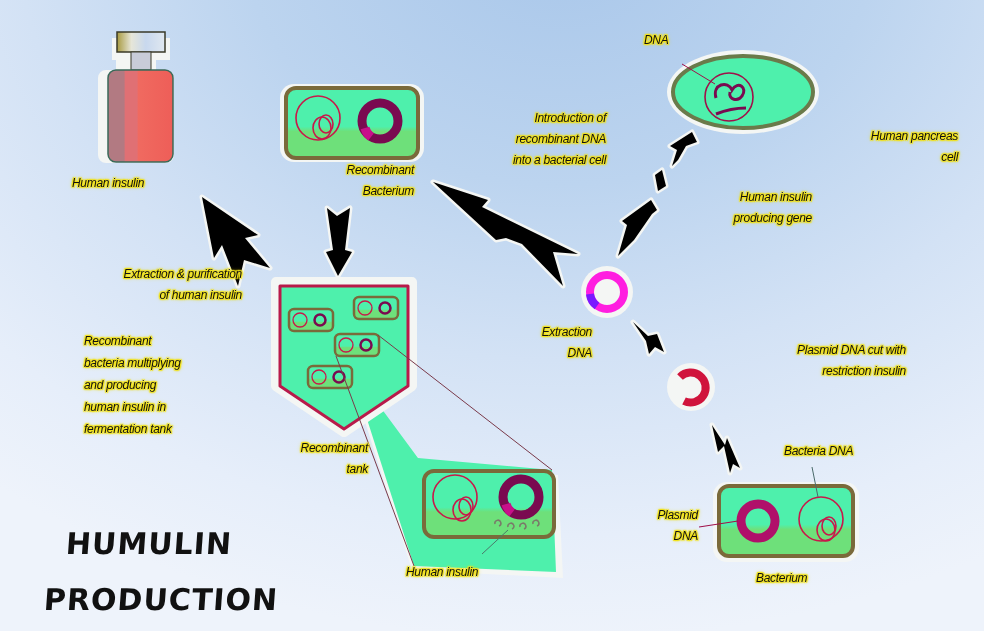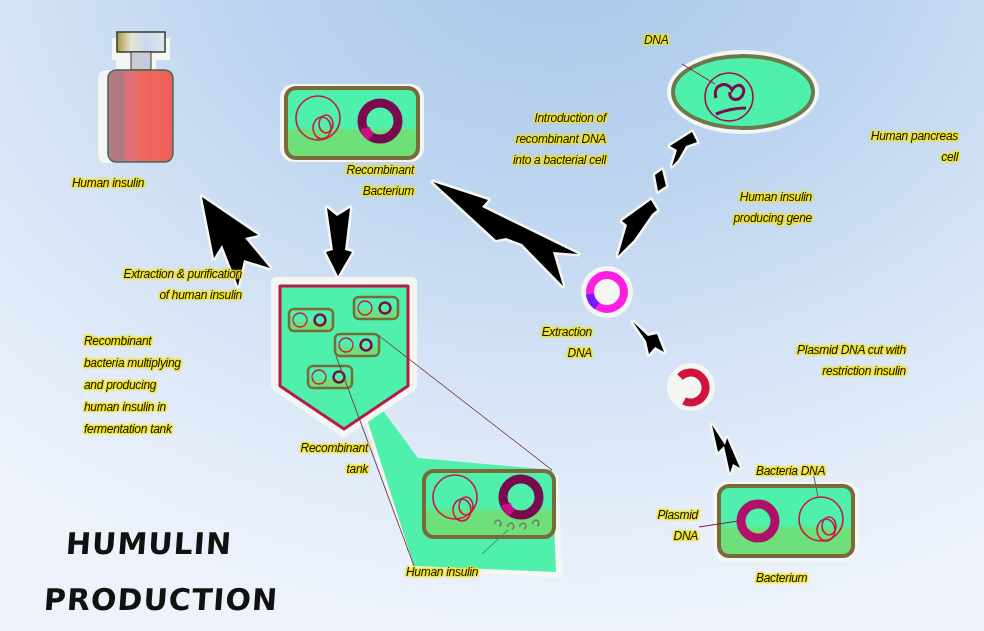--- a/index.html
+++ b/index.html
@@ -174,19 +174,19 @@
 and producing
 human insulin in
 fermentation tank</div>
 <div class="lbl c" style="left:478px; top:322px; width:114px;">Extraction
 DNA</div>
 <div class="lbl c" style="left:710px; top:340px; width:196px;">Plasmid DNA cut with
 restriction insulin</div>
 <div class="lbl c" style="left:250px; top:438px; width:118px;">Recombinant
 tank</div>
 <div class="lbl" style="left:406px; top:562px;">Human insulin</div>
-<div class="lbl" style="left:756px; top:441px;margin-top:20px;">Bacteria DNA</div>
+<div class="lbl" style="left:784px; top:441px;">Bacteria DNA</div>
 <div class="lbl c" style="left:618px; top:505px; width:80px;">Plasmid
 DNA</div>
 <div class="lbl" style="left:756px; top:568px;">Bacterium</div>
 
 <div class="title" style="left:66px; top:526px;">HUMULIN</div>
 <div class="title" style="left:44px; top:582px;">PRODUCTION</div>
 
 </body></html>

